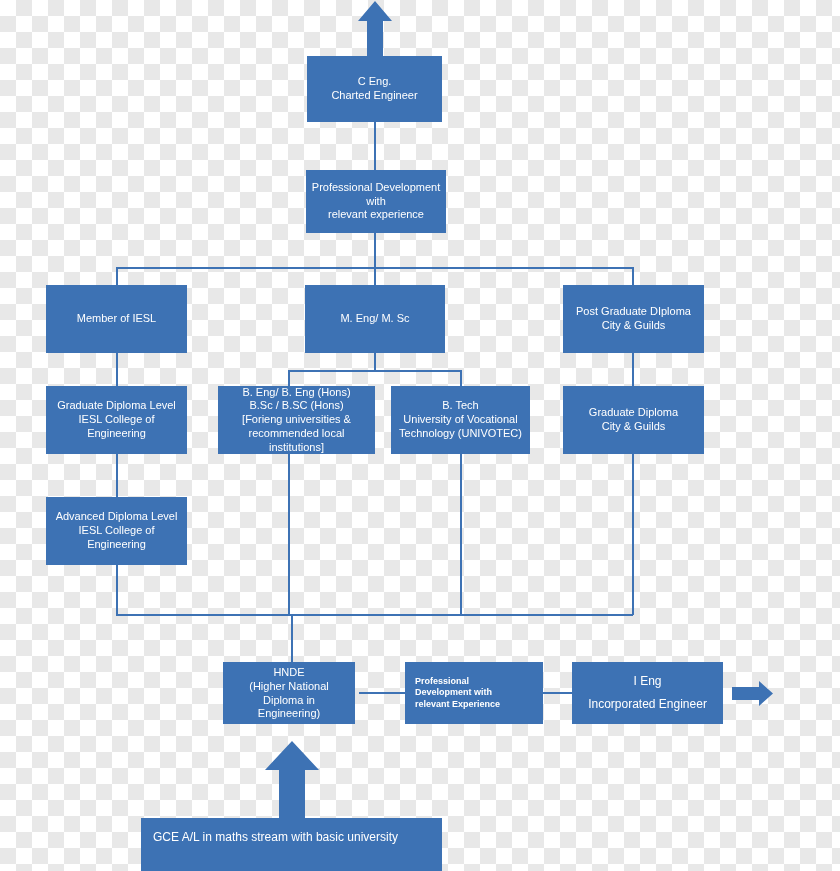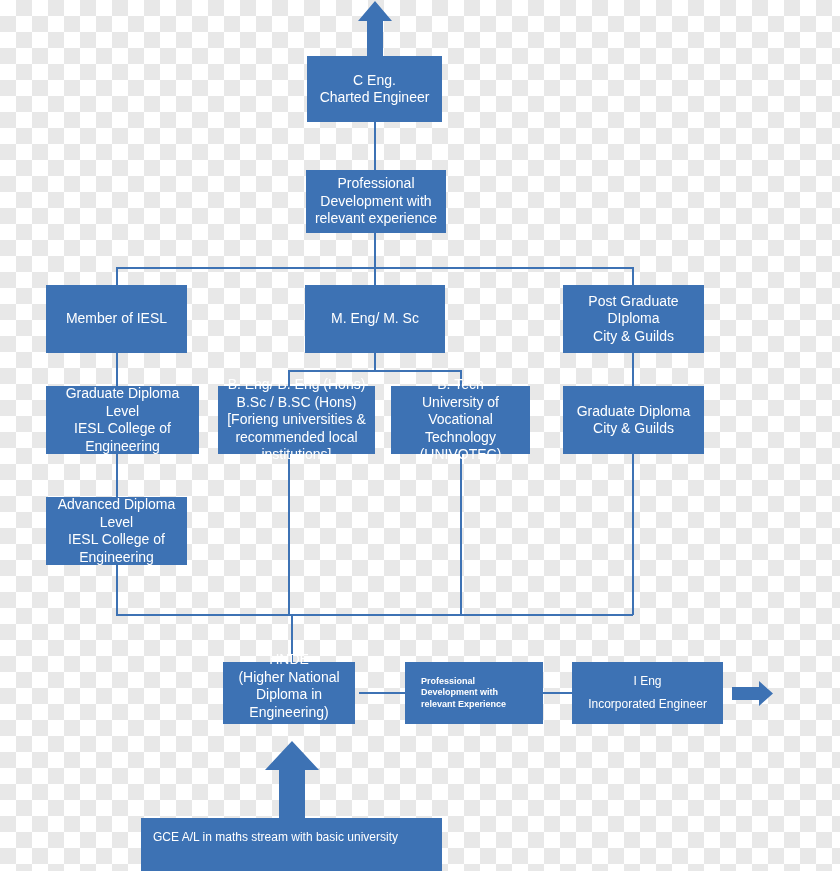--- a/index.html
+++ b/index.html
@@ -34,21 +34,21 @@
     position: absolute;
     background: #3d72b4;
     color: #ffffff;
     display: flex;
     align-items: center;
     justify-content: center;
     text-align: center;
     box-sizing: border-box;
     padding: 3px 5px;
     line-height: 1.25;
-    font-size: 14px;
+    font-size: 11px;
     z-index: 3;
   }
   .node span { display: block; }
   .node .ln { display: block; }
   .line {
     position: absolute;
     background: #3d72b4;
     z-index: 1;
   }
   .h { height: 1.6px; }
@@ -149,21 +149,21 @@
     </span>
   </div>
 
   <div class="node" style="left:563px; top:285px; width:141px; height:68px;">
     <span>
       <span class="ln">Post Graduate DIploma</span>
       <span class="ln">City &amp; Guilds</span>
     </span>
   </div>
 
-  <div class="node" style="left:46px; top:386px; width:153px; height:68px;">
+  <div class="node" style="left:46px; top:386px; width:141px; height:68px;">
     <span>
       <span class="ln">Graduate Diploma Level</span>
       <span class="ln">IESL College of Engineering</span>
     </span>
   </div>
 
   <div class="node" style="left:218px; top:386px; width:157px; height:68px;">
     <span>
       <span class="ln">B. Eng/ B. Eng (Hons)</span>
       <span class="ln">B.Sc / B.SC (Hons)</span>
@@ -195,21 +195,21 @@
   </div>
 
   <div class="node" style="left:223px; top:662px; width:132px; height:62px;align-items:flex-end;">
     <span>
       <span class="ln">HNDE</span>
       <span class="ln">(Higher National Diploma in</span>
       <span class="ln">Engineering)</span>
     </span>
   </div>
 
-  <div class="node" style="left:405px; top:662px; width:138px; height:62px; justify-content:flex-start; text-align:left; padding-left:16px; font-weight:bold; font-size:9px;">
+  <div class="node" style="left:405px; top:662px; width:138px; height:62px; justify-content:flex-start; text-align:left; padding-left:10px; font-weight:bold; font-size:9px;">
     <span>
       <span class="ln">Professional</span>
       <span class="ln">Development with</span>
       <span class="ln">relevant Experience</span>
     </span>
   </div>
 
   <div class="node" style="left:572px; top:662px; width:151px; height:62px; font-size:12px;">
     <span>
       <span class="ln" style="margin-bottom:8px;">I Eng</span>

